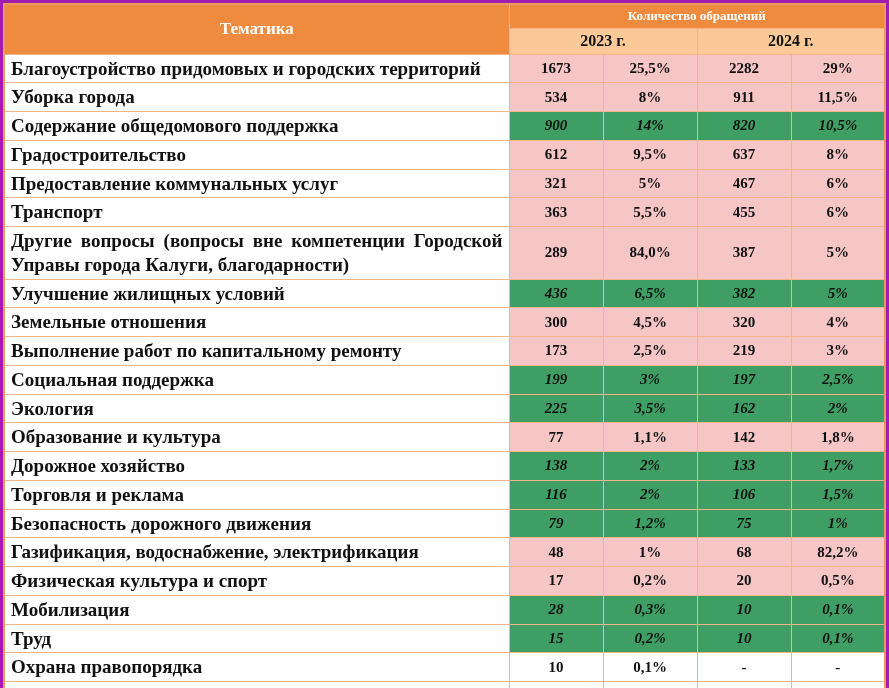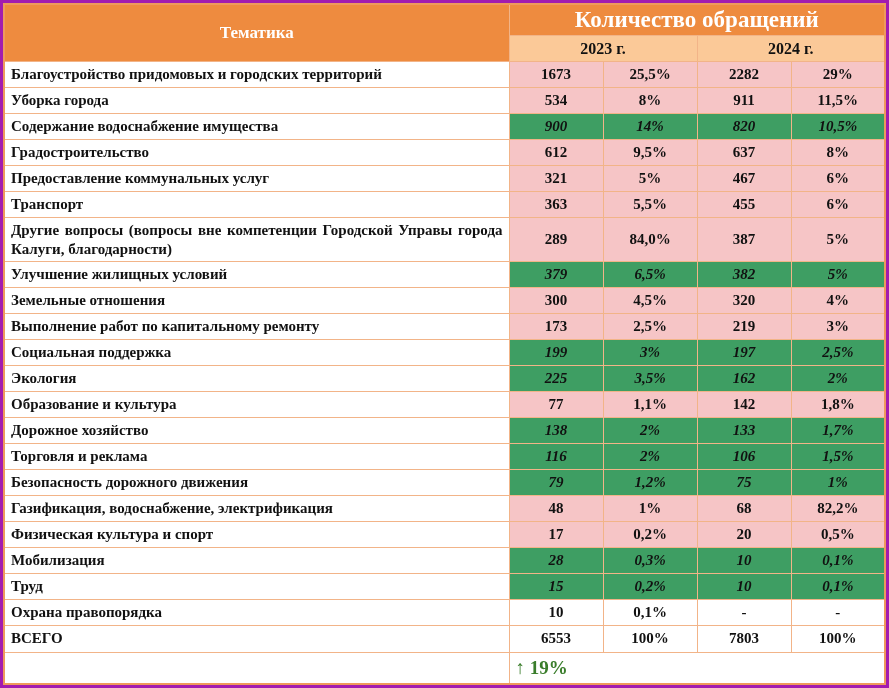--- a/index.html
+++ b/index.html
@@ -37,36 +37,36 @@
   th.topic-head {
     background: var(--header-orange, #EE8B3F);
     color: #ffffff;
     font-size: 17px;
     text-align: center;
     vertical-align: middle;
   }
   th.appeals-head {
     background: var(--header-orange, #EE8B3F);
     color: #ffffff;
-    font-size: 23px;
+    font-size: 13px;
     text-align: center;
     height: 24px;
     padding: 1px 4px;
   }
   th.year-head {
     background: var(--subheader-peach, #FBC998);
     color: #111111;
     font-size: 16px;
     height: 26px;
     padding: 1px 4px;
   }
   td.topic {
     background: #ffffff;
     text-align: justify;
-    font-size: 15px;
+    font-size: 19px;
     line-height: 1.25;
     height: 25px;
     vertical-align: middle;
   }
   td.val {
     text-align: center;
     vertical-align: middle;
     font-size: 15px;
   }
   td.val.pink  { background: var(--pink, #F6C5C6); }
@@ -116,21 +116,21 @@
           <td class="val pink">29%</td>
         </tr>
         <tr>
           <td class="topic">Уборка города</td>
           <td class="val pink">534</td>
           <td class="val pink">8%</td>
           <td class="val pink">911</td>
           <td class="val pink">11,5%</td>
         </tr>
         <tr>
-          <td class="topic">Содержание водоснабжение имущества</td>
+          <td class="topic">Содержание общедомового поддержка</td>
           <td class="val green">900</td>
           <td class="val green">14%</td>
           <td class="val green">820</td>
           <td class="val green">10,5%</td>
         </tr>
         <tr>
           <td class="topic">Градостроительство</td>
           <td class="val pink">612</td>
           <td class="val pink">9,5%</td>
           <td class="val pink">637</td>
@@ -152,21 +152,21 @@
         </tr>
         <tr>
           <td class="topic">Другие вопросы (вопросы вне компетенции Городской Управы города Калуги, благодарности)</td>
           <td class="val pink">289</td>
           <td class="val pink">84,0%</td>
           <td class="val pink">387</td>
           <td class="val pink">5%</td>
         </tr>
         <tr>
           <td class="topic">Улучшение жилищных условий</td>
-          <td class="val green">379</td>
+          <td class="val green">436</td>
           <td class="val green">6,5%</td>
           <td class="val green">382</td>
           <td class="val green">5%</td>
         </tr>
         <tr>
           <td class="topic">Земельные отношения</td>
           <td class="val pink">300</td>
           <td class="val pink">4,5%</td>
           <td class="val pink">320</td>
           <td class="val pink">4%</td>

